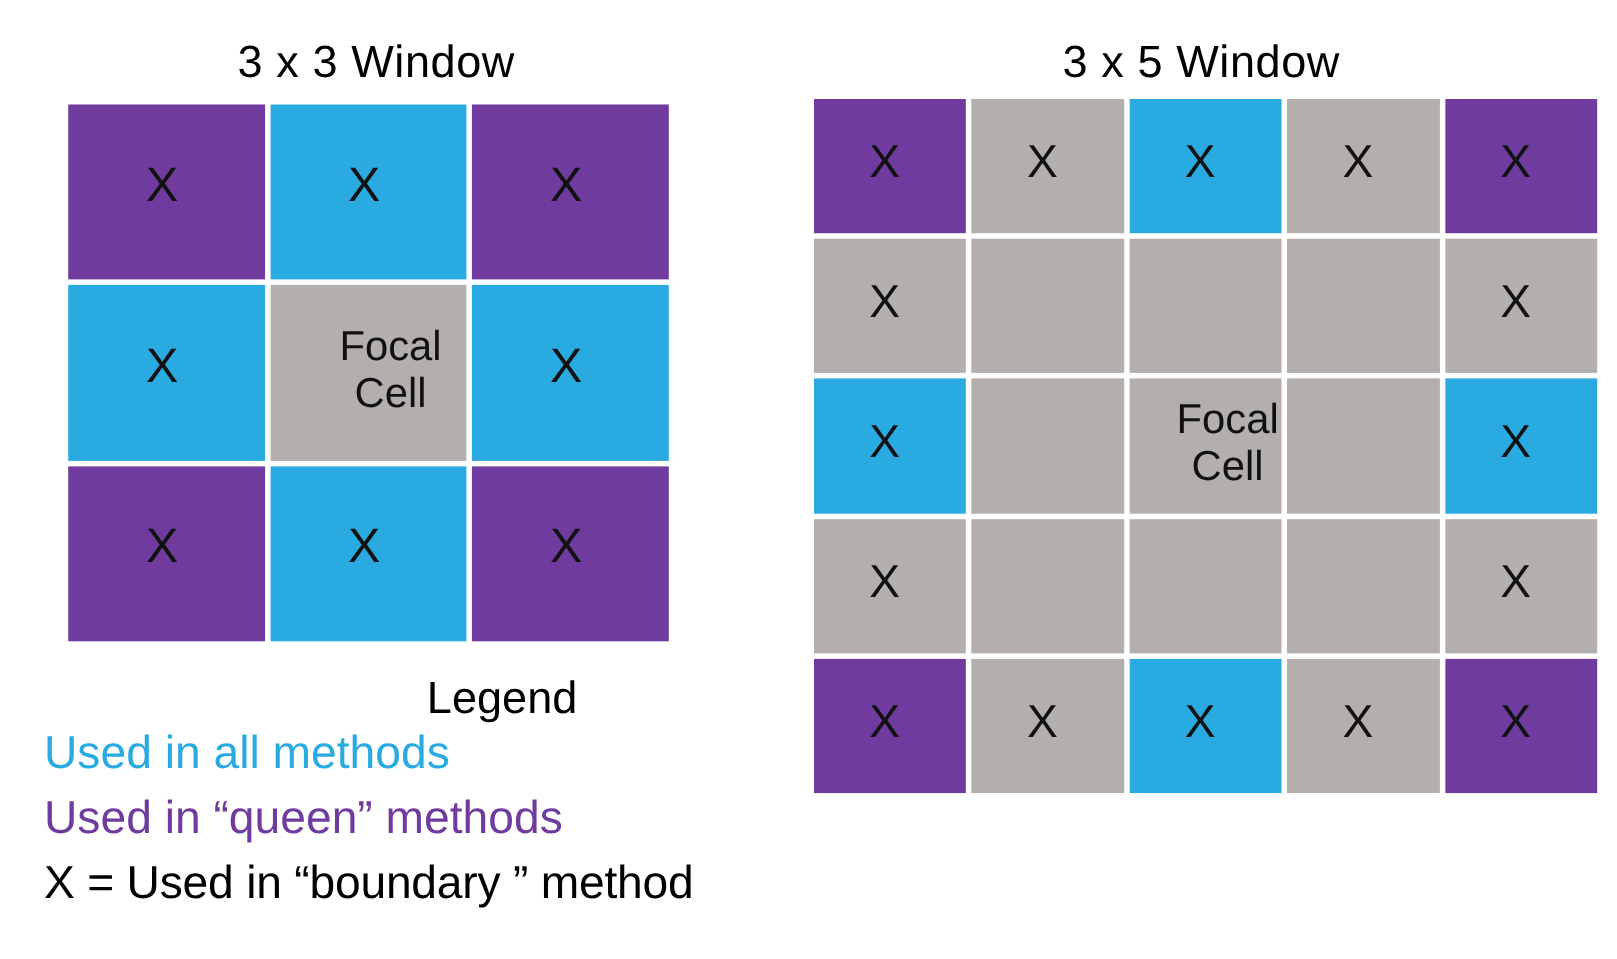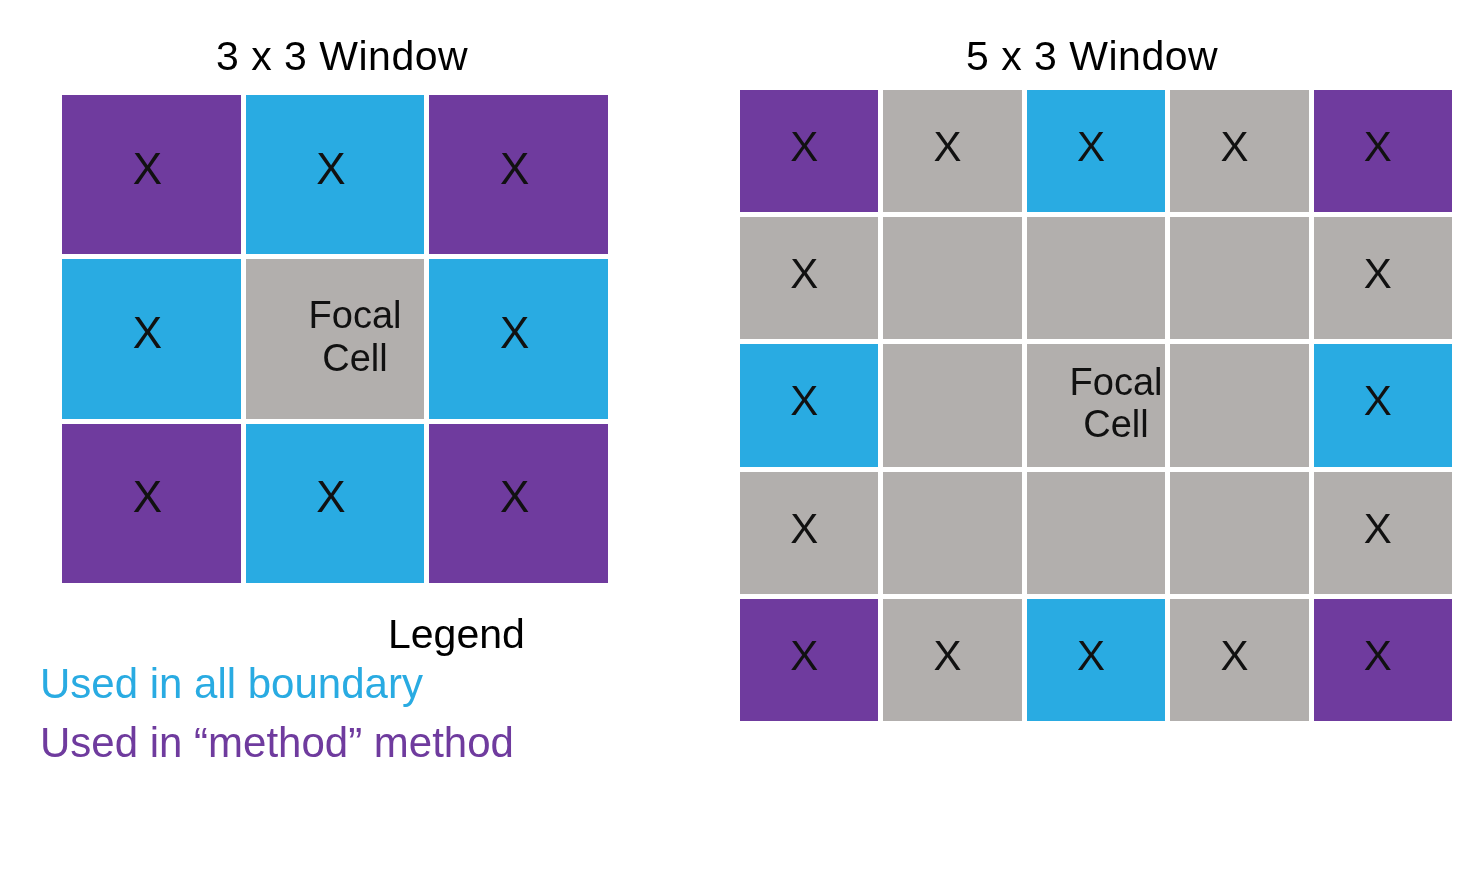--- a/index.html
+++ b/index.html
@@ -161,21 +161,21 @@
         <span class="x-mark">X</span>
       </div>
       <div class="cell c-blue">
         <span class="x-mark">X</span>
       </div>
       <div class="cell c-purple">
         <span class="x-mark">X</span>
       </div>
     </div>
 
-  <div class="panel-title" id="title-5x5">5 x 3 Window</div>
+  <div class="panel-title" id="title-5x5">3 x 5 Window</div>
 
   <div class="grid" id="grid-5x5" style="grid-template-columns: repeat(5, 1fr); grid-template-rows: repeat(5, 1fr);">
       <div class="cell c-purple">
         <span class="x-mark">X</span>
       </div>
       <div class="cell c-gray">
         <span class="x-mark">X</span>
       </div>
       <div class="cell c-blue">
         <span class="x-mark">X</span>
@@ -231,19 +231,20 @@
         <span class="x-mark">X</span>
       </div>
       <div class="cell c-purple">
         <span class="x-mark">X</span>
       </div>
     </div>
 
   <div id="legend-block">
     <div id="legend-title">Legend</div>
 
-    <div class="legend-line" id="legend-all" style="color: rgb(41, 171, 226);">Used in all boundary</div>
-
-    <div class="legend-line" id="legend-queen" style="color: rgb(111, 59, 158);">Used in “method” method</div>
-
+    <div class="legend-line" id="legend-all" style="color: rgb(41, 171, 226);">Used in all methods</div>
+
+    <div class="legend-line" id="legend-queen" style="color: rgb(111, 59, 158);">Used in “queen” methods</div>
+
+    <div class="legend-line" id="legend-bound" style="color: rgb(0, 0, 0);">X = Used in “boundary ” method</div>
   </div>
 
 </div>
 
 </body></html>

